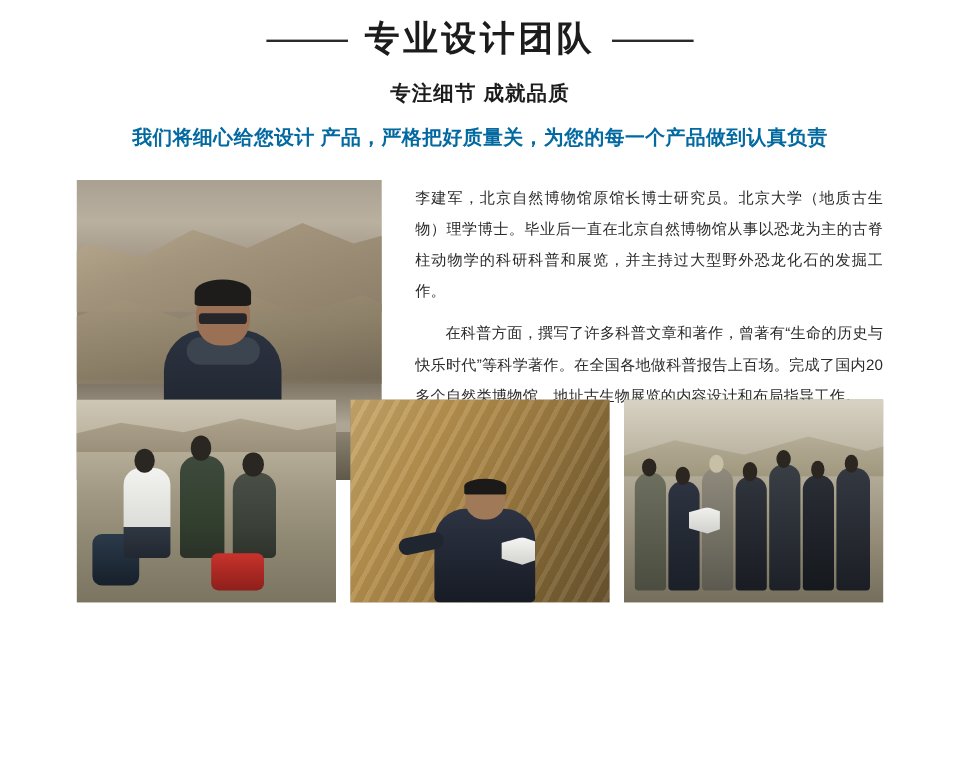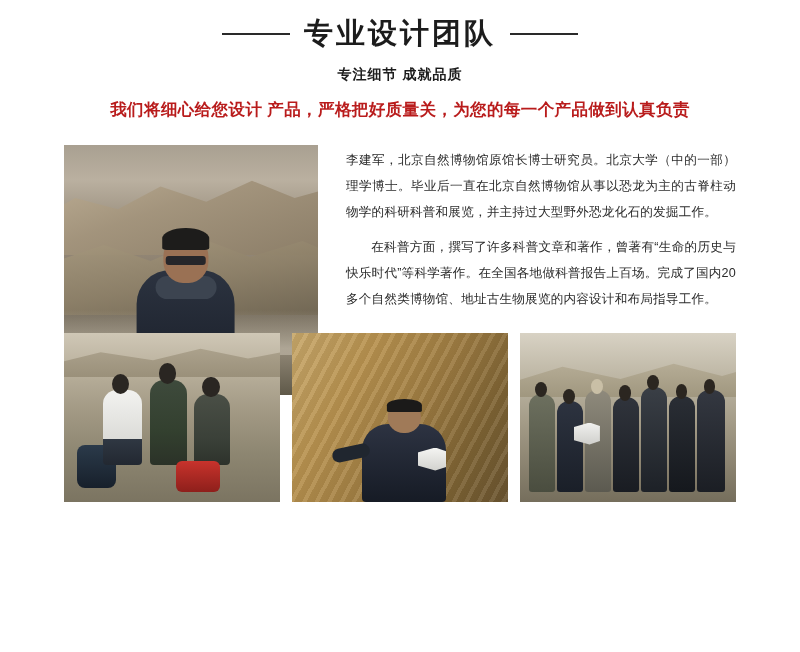--- a/index.html
+++ b/index.html
@@ -41,31 +41,31 @@
   .main-title {
     font-size: 29px;
     font-weight: bold;
     letter-spacing: 3px;
     color: #1c1c1c;
     line-height: 1.1;
     white-space: nowrap;
   }
   .sub-title {
     margin-top: 16px;
-    font-size: 14px;
+    font-size: 17px;
     font-weight: bold;
     letter-spacing: 1px;
     color: #1c1c1c;
   }
   .lead-text {
     margin-top: 15px;
     font-size: 16.5px;
     font-weight: bold;
     letter-spacing: 0.4px;
-    color: #b91c1c;
+    color: #0369a1;
   }
 
   
   .body-row {
     position: relative;
     margin-top: 24px;
     padding: 0 64px 0 64px;
     display: flex;
     align-items: flex-start;
     gap: 28px;
@@ -336,21 +336,21 @@
       <div class="figure">
         <div class="coat"></div>
         <div class="collar"></div>
         <div class="head"></div>
         <div class="hair"></div>
         <div class="glasses"></div>
       </div>
     </div>
 
     <div class="bio">
-      <p>李建军，北京自然博物馆原馆长博士研究员。北京大学（中的一部）理学博士。毕业后一直在北京自然博物馆从事以恐龙为主的古脊柱动物学的科研科普和展览，并主持过大型野外恐龙化石的发掘工作。</p>
+      <p>李建军，北京自然博物馆原馆长博士研究员。北京大学（地质古生物）理学博士。毕业后一直在北京自然博物馆从事以恐龙为主的古脊柱动物学的科研科普和展览，并主持过大型野外恐龙化石的发掘工作。</p>
       <p class="indent">在科普方面，撰写了许多科普文章和著作，曾著有“生命的历史与快乐时代”等科学著作。在全国各地做科普报告上百场。完成了国内20多个自然类博物馆、地址古生物展览的内容设计和布局指导工作。</p>
     </div>
 
   </div>
 
   <div class="photo-strip">
 
     <div class="photo p1">
       <div class="bg"></div>
       <div class="hill"></div>

